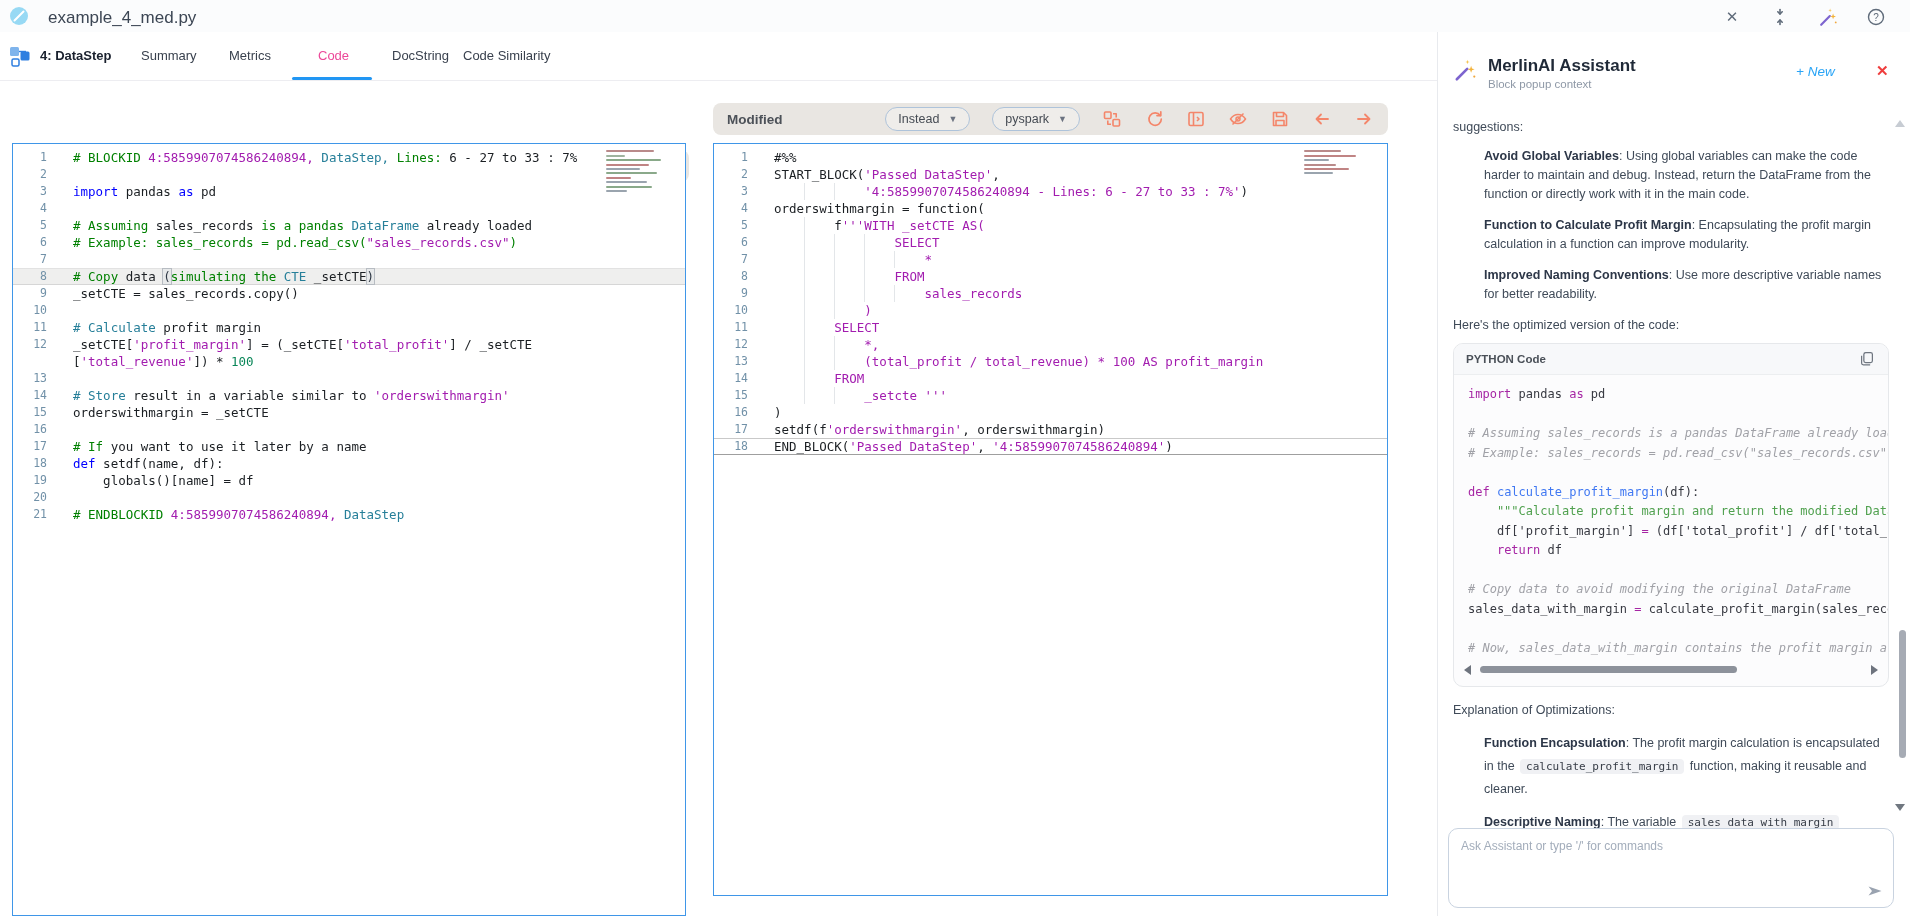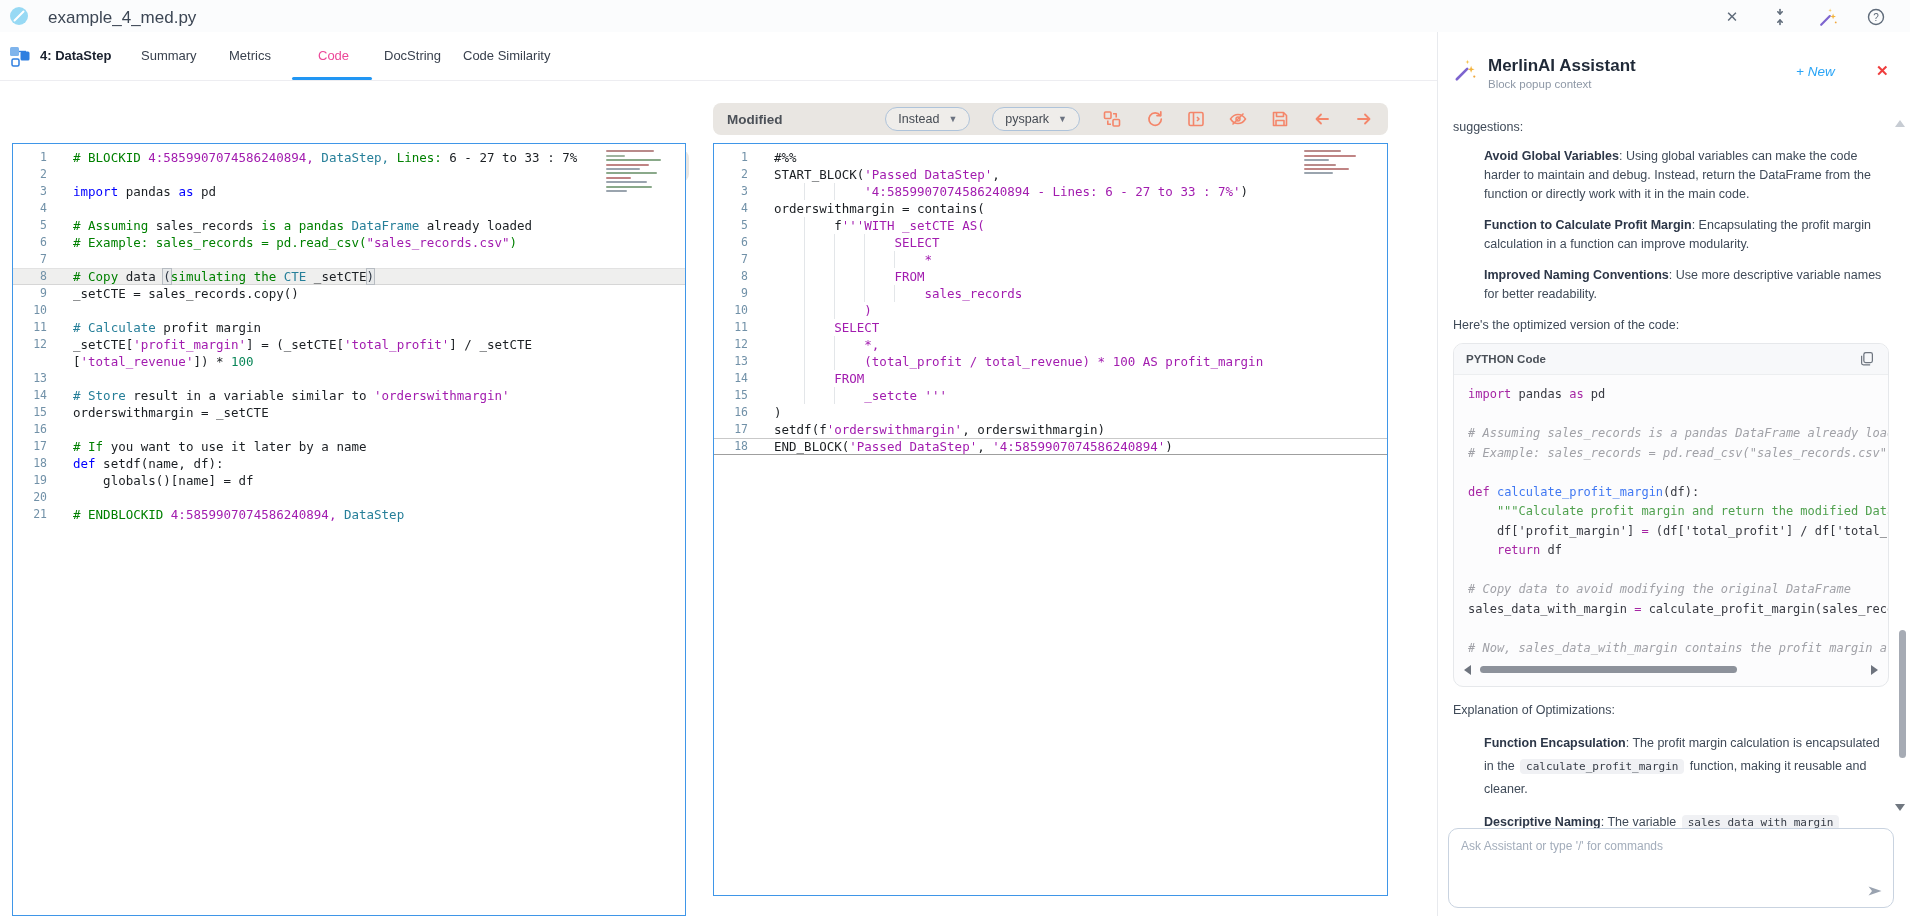--- a/index.html
+++ b/index.html
@@ -13,21 +13,21 @@
   .tb-close{left:1722px;font-size:15px;line-height:19px;text-align:center;}
   .tb-collapse{left:1770px;}
   .tb-wand{left:1818px;}
   .tb-help{left:1866px;}
   
   .tabbar{position:absolute;left:0;top:32px;width:1437px;height:48px;background:#fff;border-bottom:1px solid #ededf1;}
   .ds-icon{position:absolute;left:8px;top:12px;width:24px;height:24px;}
   .tab{position:absolute;top:16px;font-size:13px;color:#39414e;cursor:pointer;white-space:nowrap;}
   .tab-block{left:40px;font-weight:bold;color:#1a212e;}
   .tab-summary{left:141px;} .tab-metrics{left:229px;}
-  .tab-code{left:318px;color:#ec4899;} .tab-docstring{left:384px;} .tab-codesim{left:463px;}
+  .tab-code{left:318px;color:#ec4899;} .tab-docstring{left:392px;} .tab-codesim{left:463px;}
   .tab-underline{position:absolute;left:292px;top:45px;width:80px;height:3px;background:#2196f3;border-radius:2px;}
   
   .etb{position:absolute;height:32px;background:#e9e6e2;border-radius:8px;display:flex;align-items:center;padding:0 14px;box-sizing:border-box;}
   .etb-orig{left:12px;top:103px;width:677px;margin-top:47px;}
   .etb-mod{left:713px;top:103px;width:675px;}
   .etb-label{font-size:13.5px;font-weight:bold;color:#4c5158;}
   .etb-sp{flex:1;}
   .etb-group{display:flex;align-items:center;gap:22px;}
   .pill{height:22px;border:1.5px solid #aec3da;border-radius:12px;background:#efedea;display:flex;align-items:center;
         gap:9px;padding:0 12px;font-size:12.5px;color:#454b53;cursor:pointer;white-space:nowrap;}
@@ -260,21 +260,21 @@
       <i style="width:74%;background:#89a989;"></i>
         <i style="width:34%;background:#9aa4ae;"></i>
     </div>
   </div>
 
   <div class="editor ed-mod">
     <div class="code-area" id="mod-code">
         <div class="crow"><span class="ln">1</span><span class="ct"><span class="tk-d">#%%</span></span></div>
         <div class="crow"><span class="ln">2</span><span class="ct"><span class="tk-d">START_BLOCK(</span><span class="tk-s">'Passed DataStep'</span><span class="tk-d">,</span></span></div>
         <div class="crow"><span class="ln">3</span><i class="guide" style="left: 90.12px;"></i><i class="guide" style="left: 120.24px;"></i><span class="ct"><span class="tk-s">            '4:5859907074586240894 - Lines: 6 - 27 to 33 : 7%'</span><span class="tk-d">)</span></span></div>
-        <div class="crow"><span class="ln">4</span><span class="ct"><span class="tk-d">orderswithmargin = contains(</span></span></div>
+        <div class="crow"><span class="ln">4</span><span class="ct"><span class="tk-d">orderswithmargin = function(</span></span></div>
         <div class="crow"><span class="ln">5</span><i class="guide" style="left: 90.12px;"></i><span class="ct"><span class="tk-d">        f</span><span class="tk-s">'''WITH _setCTE AS(</span></span></div>
         <div class="crow"><span class="ln">6</span><i class="guide" style="left: 90.12px;"></i><i class="guide" style="left: 120.24px;"></i><i class="guide" style="left: 150.36px;"></i><span class="ct"><span class="tk-s">                SELECT</span></span></div>
         <div class="crow"><span class="ln">7</span><i class="guide" style="left: 90.12px;"></i><i class="guide" style="left: 120.24px;"></i><i class="guide" style="left: 150.36px;"></i><i class="guide" style="left: 180.48px;"></i><span class="ct"><span class="tk-s">                    *</span></span></div>
         <div class="crow"><span class="ln">8</span><i class="guide" style="left: 90.12px;"></i><i class="guide" style="left: 120.24px;"></i><i class="guide" style="left: 150.36px;"></i><span class="ct"><span class="tk-s">                FROM</span></span></div>
         <div class="crow"><span class="ln">9</span><i class="guide" style="left: 90.12px;"></i><i class="guide" style="left: 120.24px;"></i><i class="guide" style="left: 150.36px;"></i><i class="guide" style="left: 180.48px;"></i><span class="ct"><span class="tk-s">                    sales_records</span></span></div>
         <div class="crow"><span class="ln">10</span><i class="guide" style="left: 90.12px;"></i><i class="guide" style="left: 120.24px;"></i><span class="ct"><span class="tk-s">            )</span></span></div>
         <div class="crow"><span class="ln">11</span><i class="guide" style="left: 90.12px;"></i><span class="ct"><span class="tk-s">        SELECT</span></span></div>
         <div class="crow"><span class="ln">12</span><i class="guide" style="left: 90.12px;"></i><i class="guide" style="left: 120.24px;"></i><span class="ct"><span class="tk-s">            *,</span></span></div>
         <div class="crow"><span class="ln">13</span><i class="guide" style="left: 90.12px;"></i><i class="guide" style="left: 120.24px;"></i><span class="ct"><span class="tk-s">            (total_profit / total_revenue) * 100 AS profit_margin</span></span></div>
         <div class="crow"><span class="ln">14</span><i class="guide" style="left: 90.12px;"></i><span class="ct"><span class="tk-s">        FROM</span></span></div>

